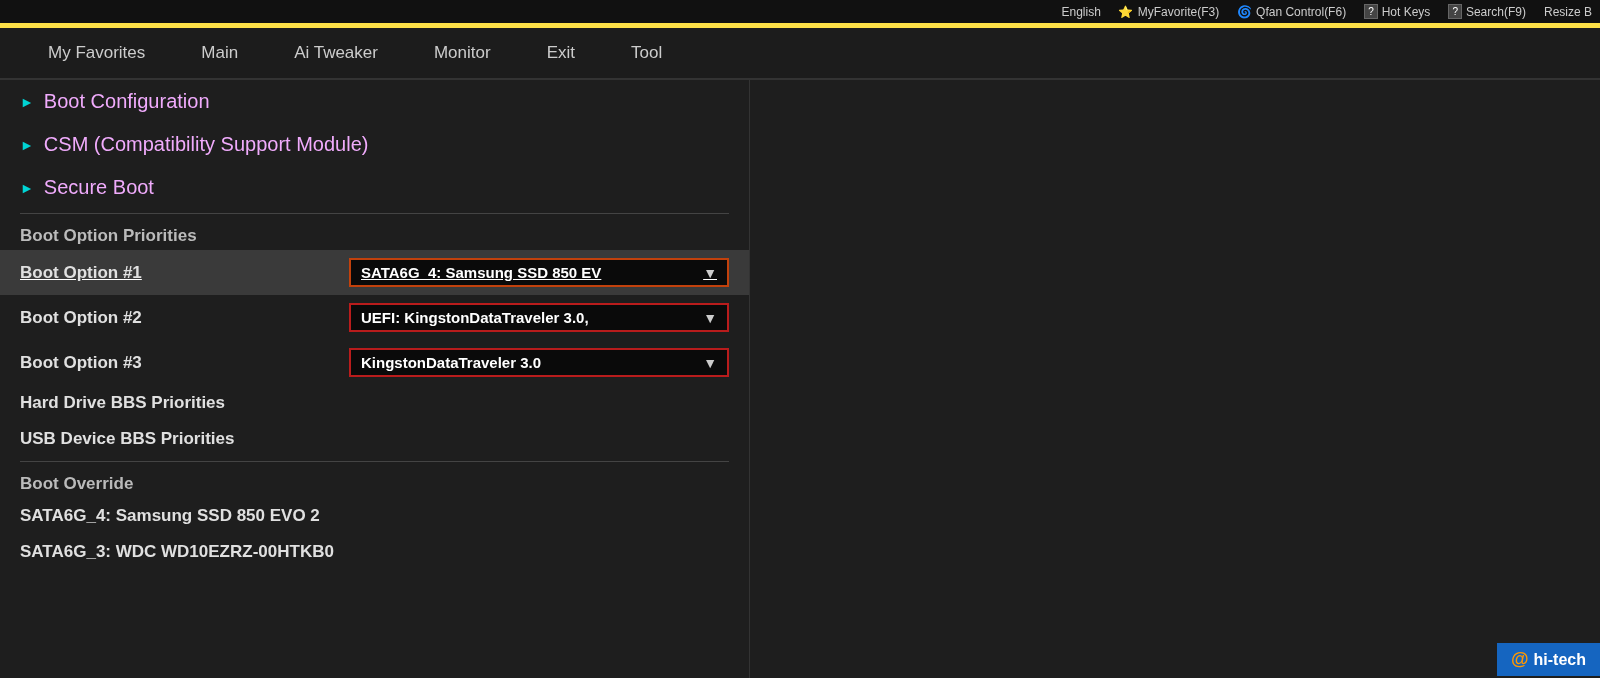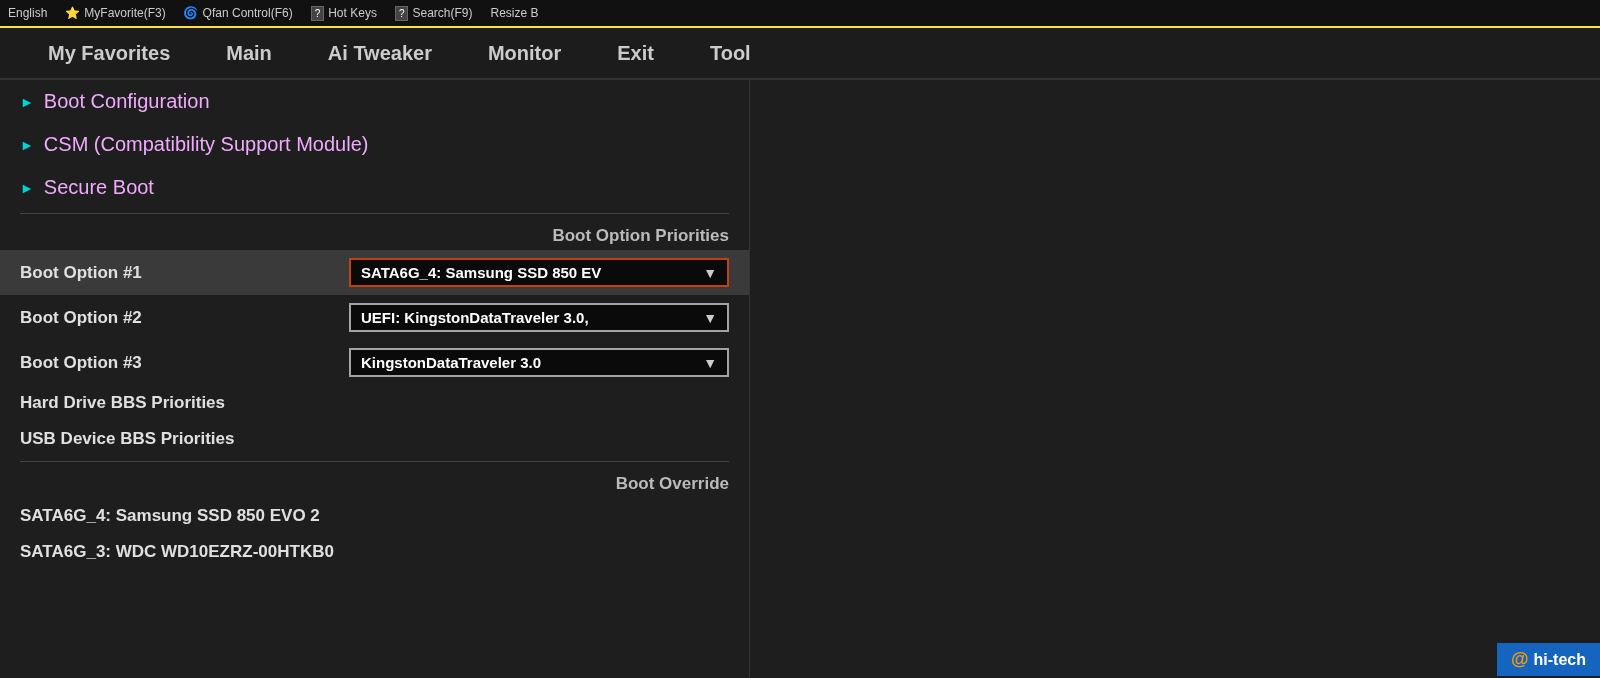--- a/index.html
+++ b/index.html
@@ -12,24 +12,24 @@
       overflow: hidden;
       color: #fff;
     }
 
     
     .top-toolbar {
       background: #111;
       height: 28px;
       display: flex;
       align-items: center;
-      justify-content: flex-start;
+      justify-content: flex-end;
       padding: 0 8px;
       gap: 18px;
-      border-bottom: 2px solid #fde047;
+      border-bottom: 5px solid #fde047;
     }
     .toolbar-item {
       color: #ccc;
       font-size: 12px;
       display: flex;
       align-items: center;
       gap: 4px;
     }
     .toolbar-item .icon-box {
       background: #444;
@@ -44,22 +44,22 @@
       background: #1c1c1c;
       height: 52px;
       display: flex;
       align-items: center;
       padding: 0 20px;
       gap: 0;
       border-bottom: 2px solid #333;
     }
     .nav-item {
       color: #ccc;
-      font-size: 20px;
-      font-weight: 700;
+      font-size: 17px;
+      font-weight: 400;
       padding: 0 28px;
       height: 52px;
       display: flex;
       align-items: center;
       cursor: pointer;
       text-transform: capitalize;
     }
     .nav-item.active {
       color: #00d4d4;
       border-bottom: 3px solid #00d4d4;
@@ -101,32 +101,32 @@
       border: none;
       border-top: 1px solid #444;
       margin: 4px 20px;
     }
 
     .subsection-header {
       padding: 8px 20px 4px 20px;
       color: #bbb;
       font-size: 17px;
       font-weight: 600;
-      text-align: right;
     }
 
     .menu-row {
       display: flex;
       align-items: center;
       justify-content: space-between;
       padding: 8px 20px;
       cursor: pointer;
     }
     .menu-row.selected {
       background: #3a3a3a;
+      text-decoration: underline;
     }
     .menu-row .row-label {
       color: #e0e0e0;
       font-size: 17px;
       font-weight: 600;
     }
     .menu-row .row-value {
       color: #fff;
       font-size: 15px;
       font-weight: 600;
@@ -137,21 +137,21 @@
       display: flex;
       align-items: center;
       justify-content: space-between;
       gap: 8px;
     }
     .menu-row .row-value .dropdown-arrow {
       color: #ccc;
       font-size: 14px;
     }
     .menu-row .row-value.gray-border {
-      border: 2px solid #a3a3a3;
+      border: 2px solid #b91c1c;
     }
 
     
     .right-panel {
       flex: 1;
       background: #1e1e1e;
       position: relative;
     }
 
     

